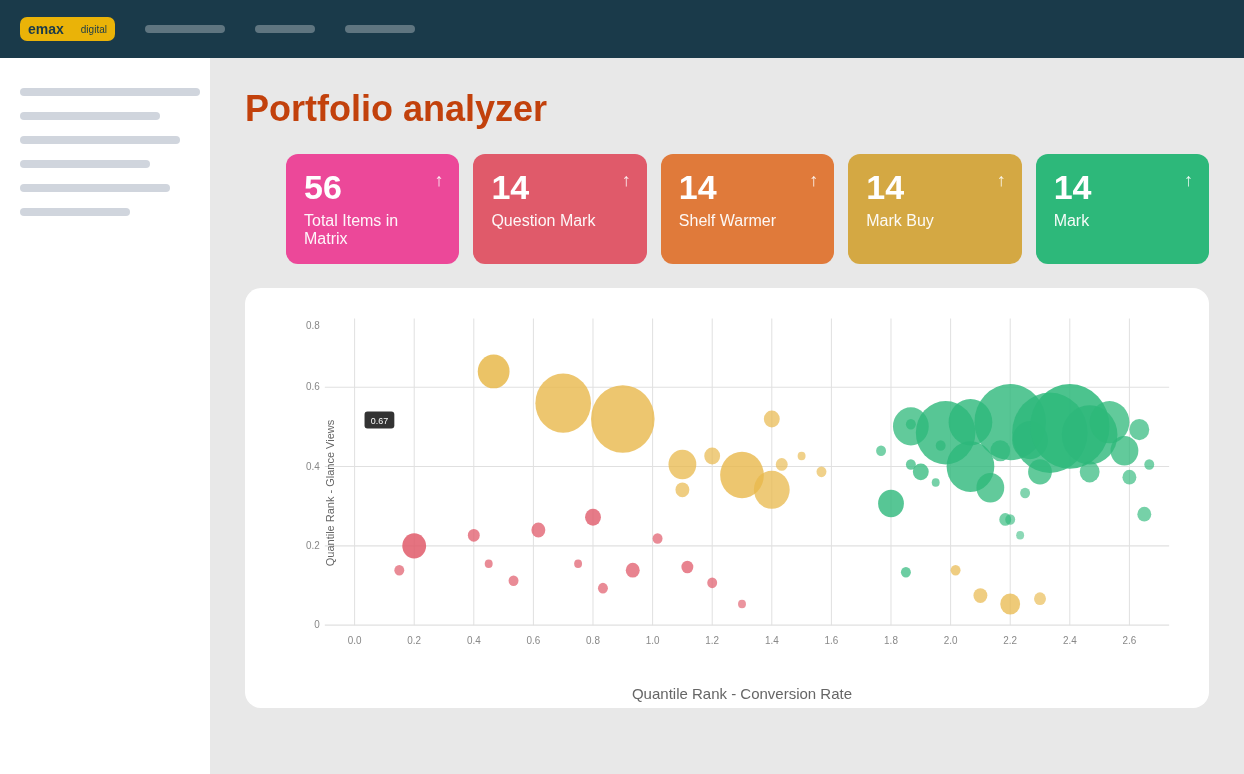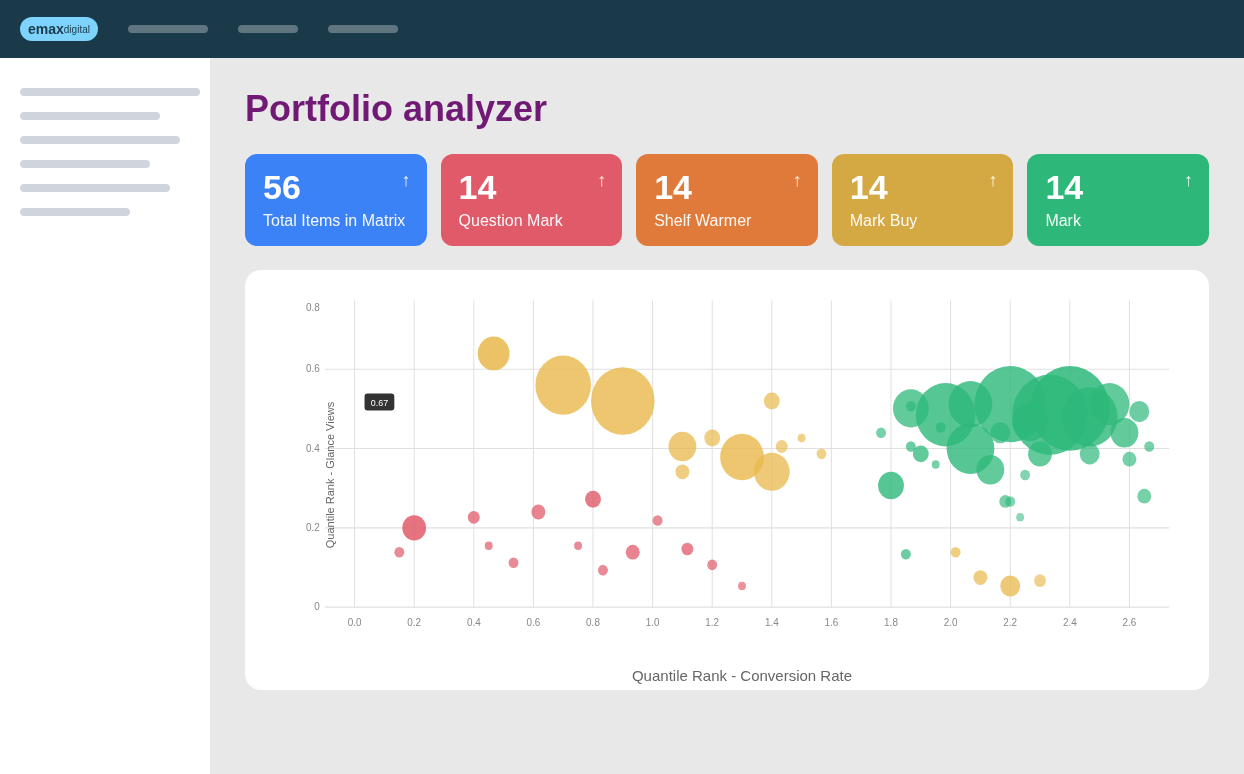--- a/index.html
+++ b/index.html
@@ -15,26 +15,26 @@
     .top-bar {
       background: #1a3a4a;
       height: 58px;
       display: flex;
       align-items: center;
       padding: 0 20px;
       gap: 30px;
       flex-shrink: 0;
     }
     .logo-box {
-      background: #7dd3fc;
+      background: #eab308;
       padding: 4px 8px;
-      border-radius: 12px;
+      border-radius: 7px;
       display: flex;
       align-items: center;
-      gap: 0;
+      gap: 17px;
     }
     .logo-emax {
       font-weight: 900;
       font-size: 14px;
       color: #1a3a4a;
     }
     .logo-digital {
       font-size: 10px;
       color: #1a3a4a;
       font-weight: 400;
@@ -68,21 +68,21 @@
       background: #d0d5dd;
     }
     .content {
       flex: 1;
       padding: 30px 35px;
       overflow: hidden;
     }
     .page-title {
       font-size: 36px;
       font-weight: 700;
-      color: #701a75;
+      color: #c2410c;
       margin-bottom: 24px;
     }
     .stat-cards {
       display: flex;
       gap: 14px;
       margin-bottom: 24px;
     }
     .stat-card {
       border-radius: 12px;
       padding: 16px 18px;
@@ -101,21 +101,21 @@
       margin-top: 8px;
       opacity: 0.95;
     }
     .stat-card .arrow {
       position: absolute;
       top: 16px;
       right: 16px;
       font-size: 18px;
       opacity: 0.9;
     }
-    .card-purple { background: #3b82f6; }
+    .card-purple { background: #ec4899; margin-left: 41px; }
     .card-red { background: #e05a6a; }
     .card-orange { background: #e07a3a; }
     .card-yellow { background: #d4a843; }
     .card-green { background: #2db87a; }
 
     .chart-container {
       background: white;
       border-radius: 16px;
       padding: 20px 20px 30px 50px;
       position: relative;

